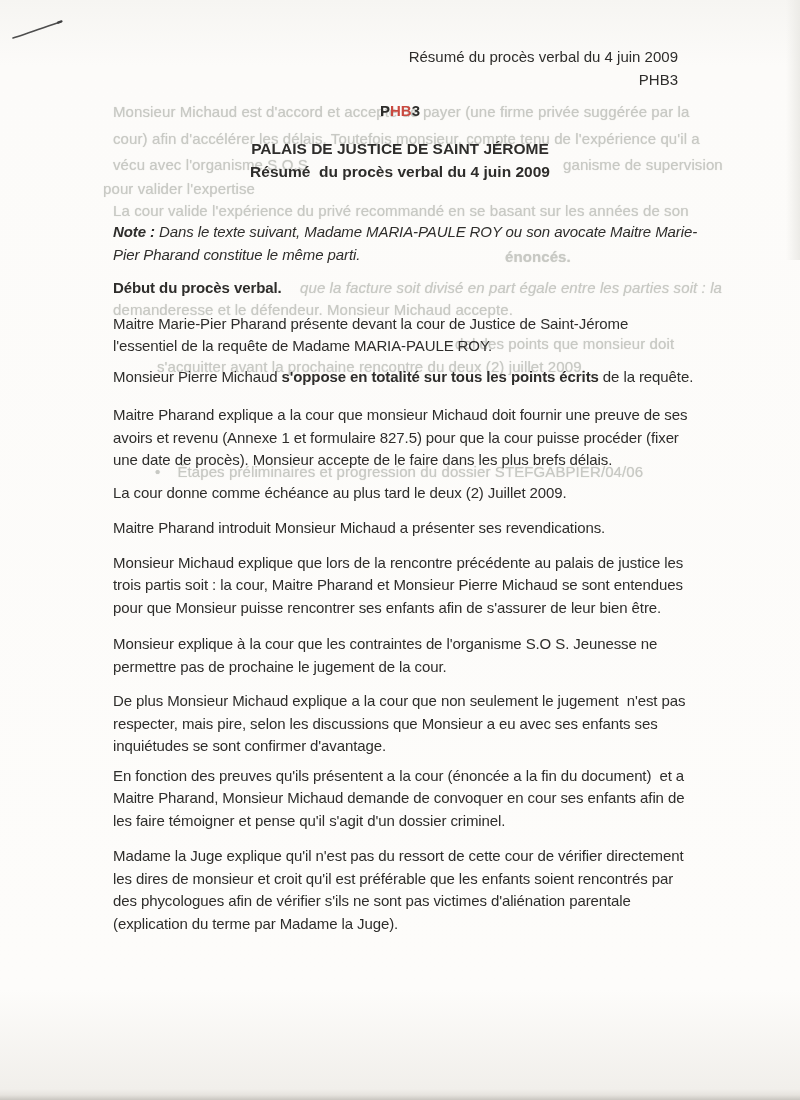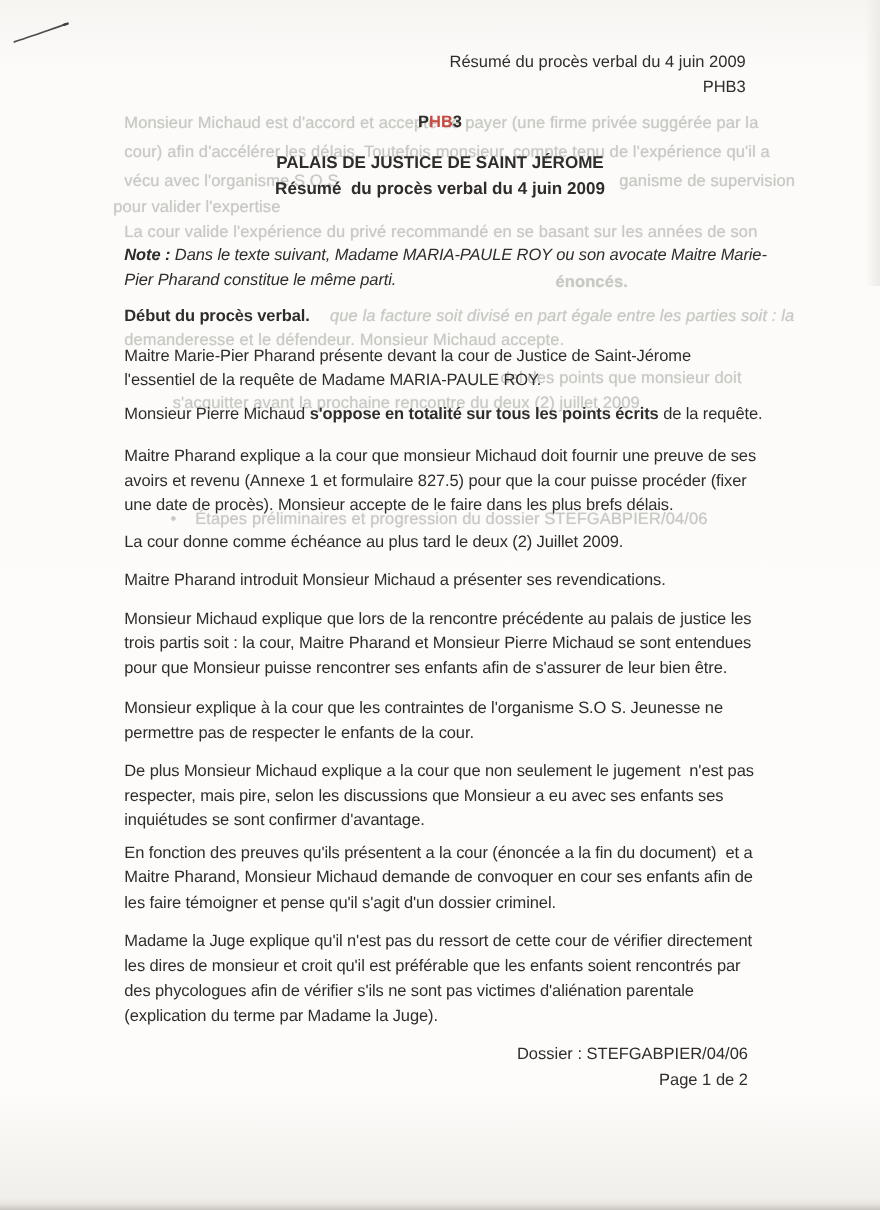--- a/index.html
+++ b/index.html
@@ -115,33 +115,29 @@
 
     <p class="mt16">Maitre Pharand explique a la cour que monsieur Michaud doit fournir une preuve de ses
 avoirs et revenu (Annexe 1 et formulaire 827.5) pour que la cour puisse procéder (fixer
 une date de procès). Monsieur accepte de le faire dans les plus brefs délais.</p>
     <p class="mt10">La cour donne comme échéance au plus tard le deux (2) Juillet 2009.</p>
     <p class="mt13">Maitre Pharand introduit Monsieur Michaud a présenter ses revendications.</p>
     <p class="mt12">Monsieur Michaud explique que lors de la rencontre précédente au palais de justice les
 trois partis soit : la cour, Maitre Pharand et Monsieur Pierre Michaud se sont entendues
 pour que Monsieur puisse rencontrer ses enfants afin de s'assurer de leur bien être.</p>
     <p class="mt14">Monsieur explique à la cour que les contraintes de l'organisme S.O S. Jeunesse ne
-permettre pas de respecter le enfants de la cour.</p>
+permettre pas de prochaine le jugement de la cour.</p>
     <p class="mt12">De plus Monsieur Michaud explique a la cour que non seulement le jugement&nbsp; n'est pas
 respecter, mais pire, selon les discussions que Monsieur a eu avec ses enfants ses
 inquiétudes se sont confirmer d'avantage.</p>
     <p class="mt7">En fonction des preuves qu'ils présentent a la cour (énoncée a la fin du document)&nbsp; et a
 Maitre Pharand, Monsieur Michaud demande de convoquer en cour ses enfants afin de
 les faire témoigner et pense qu'il s'agit d'un dossier criminel.</p>
     <p class="mt13">Madame la Juge explique qu'il n'est pas du ressort de cette cour de vérifier directement
 les dires de monsieur et croit qu'il est préférable que les enfants soient rencontrés par
 des phycologues afin de vérifier s'ils ne sont pas victimes d'aliénation parentale
 (explication du terme par Madame la Juge).</p>
   </div>
 
-  <div id="footer-block">
-    <div>Dossier : STEFGABPIER/04/06</div>
-    <div>Page 1 de 2</div>
-  </div>
 
   <div id="right-edge"></div>
   <div id="bottom-edge"></div>
 </div>
 
 </body></html>

